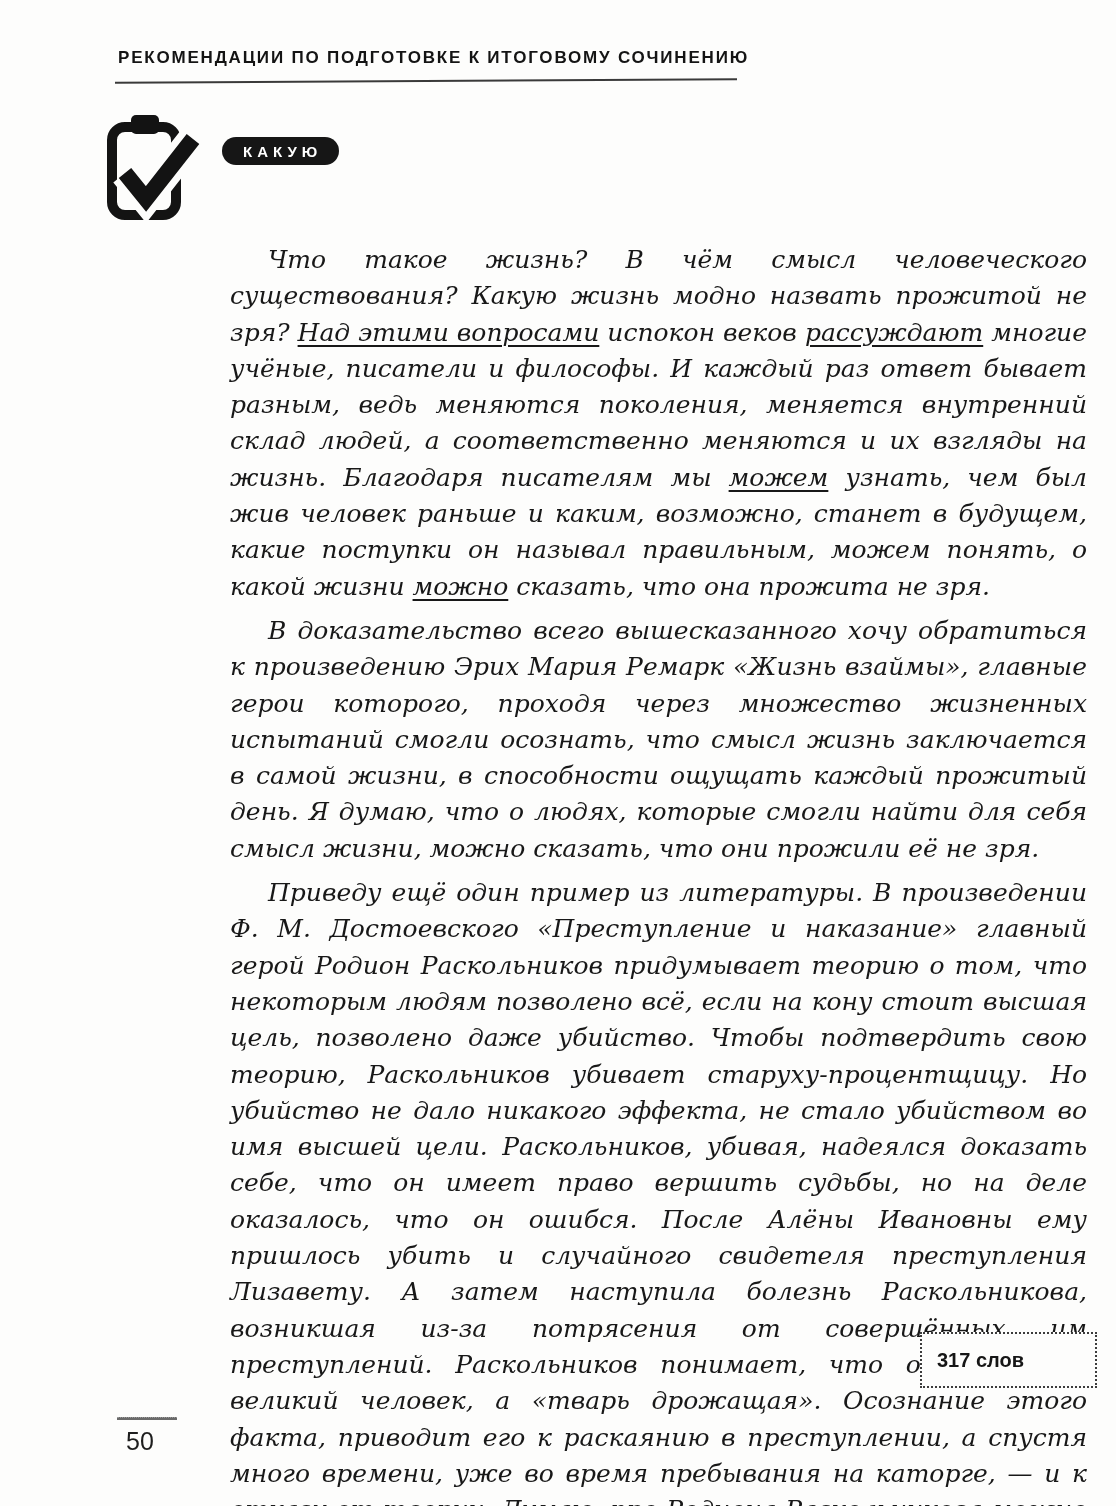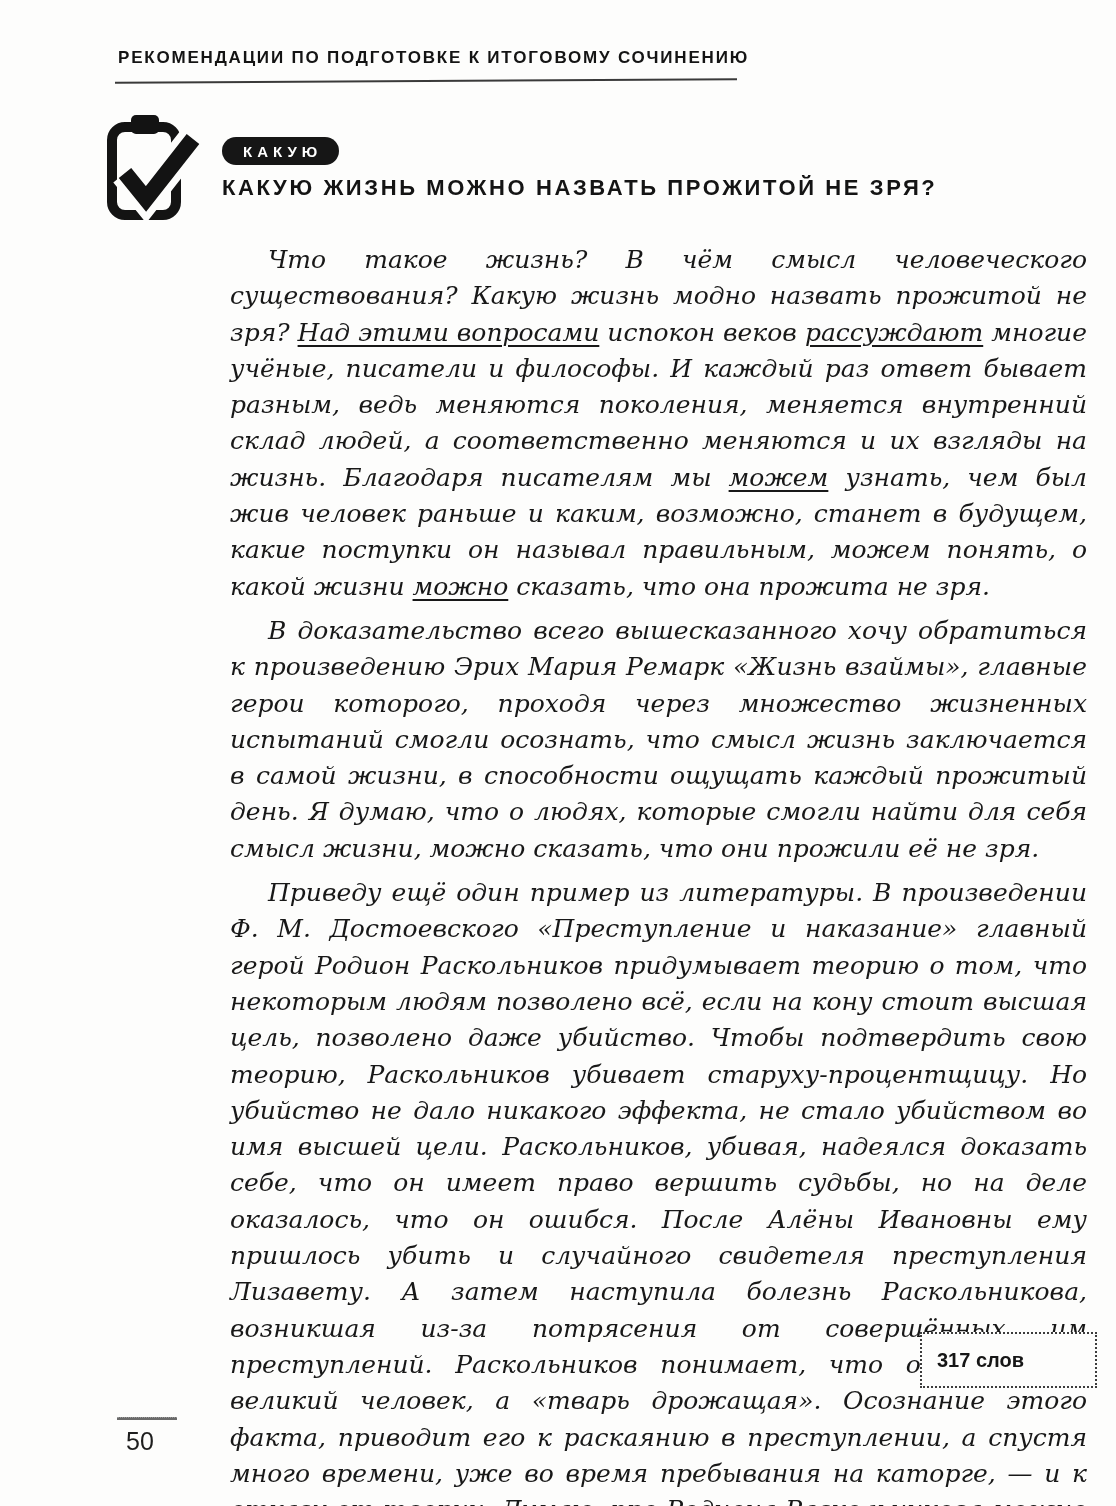--- a/index.html
+++ b/index.html
@@ -73,21 +73,20 @@
 
   <svg class="clipboard-icon" viewBox="0 0 102 115" xmlns="http://www.w3.org/2000/svg">
     <rect x="11" y="17" width="64" height="88" rx="13" fill="none" stroke="#131313" stroke-width="10"></rect>
     <rect x="30" y="5" width="28" height="19" rx="5" fill="#131313"></rect>
     <path d="M24 63 L45 89 L92 29" fill="none" stroke="#fdfdfc" stroke-width="30"></path>
     <path d="M24 63 L45 89 L92 29" fill="none" stroke="#131313" stroke-width="16"></path>
   </svg>
 
   <div class="tema-badge">КАКУЮ</div>
 
-  <div class="theme-title">КАКУЮ ЖИЗНЬ МОЖНО НАЗВАТЬ ПРОЖИТОЙ НЕ ЗРЯ?</div>
 
   <div class="essay">
       <p><span>Что такое жизнь? В чём смысл человеческого существования? Какую жизнь модно назвать прожитой не зря? </span><span class="u">Над этими вопросами</span><span> испокон веков </span><span class="u">рассуждают</span><span> многие учёные, писатели и философы. И каждый раз ответ бывает разным, ведь меняются поколения, меняется внутренний склад людей, а соответственно меняются и их взгляды на жизнь. Благодаря писателям мы </span><span class="u">можем</span><span> узнать, чем был жив человек раньше и каким, возможно, станет в будущем, какие поступки он называл правильным, можем понять, о какой жизни </span><span class="u">можно</span><span> сказать, что она прожита не зря.</span></p>
       <p><span>В доказательство всего вышесказанного хочу обратиться к произведению Эрих Мария Ремарк «Жизнь взаймы», главные герои которого, проходя через множество жизненных испытаний смогли осознать, что смысл жизнь заключается в самой жизни, в способности ощущать каждый прожитый день. Я думаю, что о людях, которые смогли найти для себя смысл жизни, можно сказать, что они прожили её не зря.</span></p>
       <p><span>Приведу ещё один пример из литературы. В произведении Ф. М. Достоевского «Преступление и наказание» главный герой Родион Раскольников придумывает теорию о том, что некоторым людям позволено всё, если на кону стоит высшая цель, позволено даже убийство. Чтобы подтвердить свою теорию, Раскольников убивает старуху-процентщицу. Но убийство не дало никакого эффекта, не стало убийством во имя высшей цели. Раскольников, убивая, надеялся доказать себе, что он имеет право вершить судьбы, но на деле оказалось, что он ошибся. После Алёны Ивановны ему пришлось убить и случайного свидетеля преступления Лизавету. А затем наступила болезнь Раскольникова, возникшая из-за потрясения от совершённых им преступлений. Раскольников понимает, что он вовсе не великий человек, а «тварь дрожащая». Осознание этого факта, приводит его к раскаянию в преступлении, а спустя много времени, уже во время пребывания на каторге, — и к отказу от теории. Думаю, про Родиона Раскольникова можно сказать, что он прожил жизнь не зря, ведь, пройдя через многие жизненные испытания, он лучше узнал себя, выучил свой «жизненный урок», в конце концов разочаровался в своей теории.</span></p>
     </div>
 
   <div class="word-count-box">317 слов</div>
 
   <div class="footer-rule"></div>

